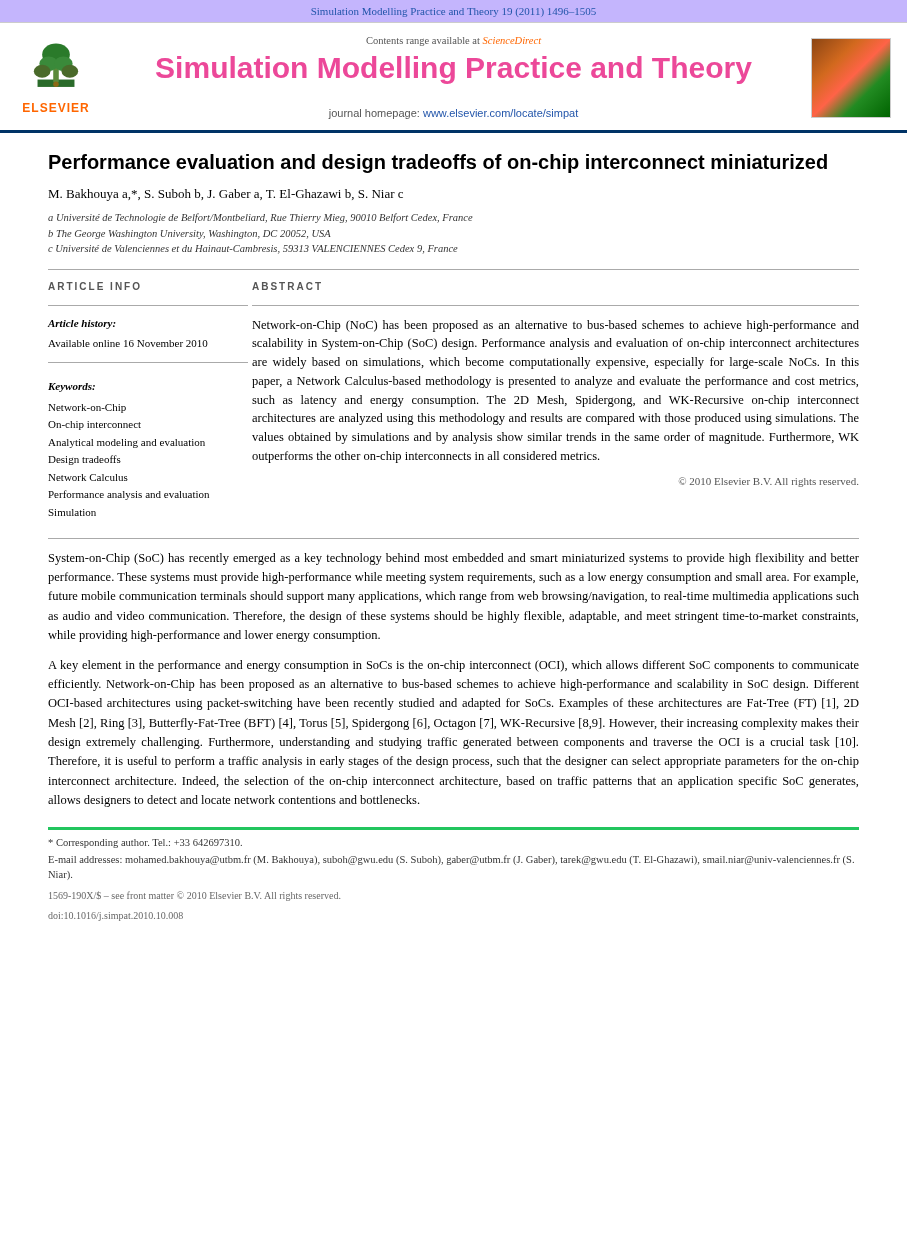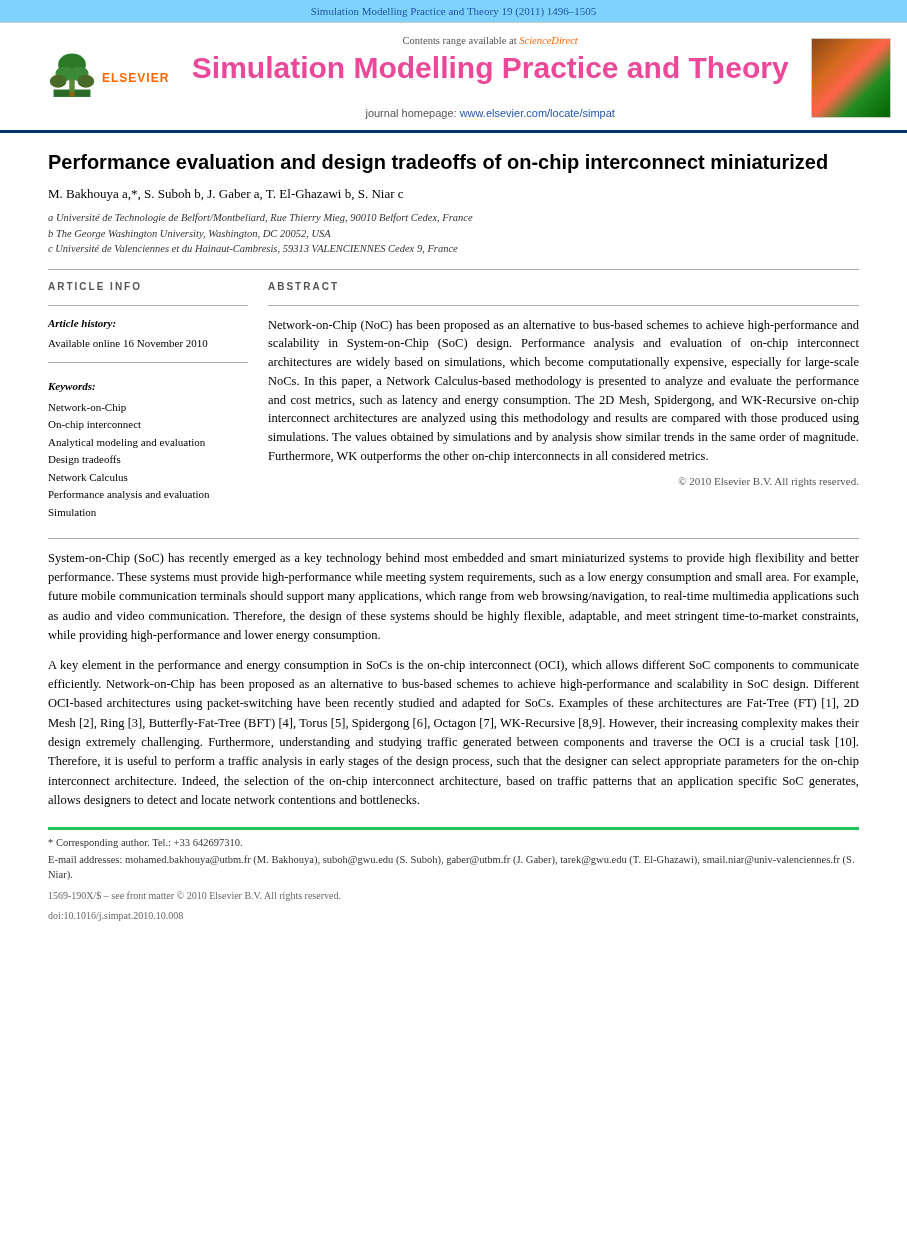--- a/index.html
+++ b/index.html
@@ -6,39 +6,39 @@
     body {
       font-family: 'Times New Roman', Times, serif;
       background: #fff;
       color: #000;
       width: 907px;
       min-height: 1238px;
       font-size: 13px;
       line-height: 1.45;
     }
     .top-bar {
-      background: #7dd3fc;
+      background: #c4b5fd;
       text-align: center;
       padding: 4px 0 2px;
       font-size: 11px;
       color: #2255aa;
       border-bottom: 1px solid #ccc;
     }
     .journal-header {
       display: flex;
       align-items: center;
       padding: 10px 16px 8px;
       border-bottom: 3px solid #003366;
       gap: 12px;
     }
     .elsevier-logo {
       display: flex;
+      flex-direction: column;
       align-items: center;
       min-width: 80px;
-      margin-left: 26px;
     }
     .logo-tree {
       width: 60px;
       height: 60px;
     }
     .elsevier-text {
       color: #FF6600;
       font-size: 12px;
       font-weight: bold;
       font-family: Arial, sans-serif;
@@ -100,21 +100,21 @@
       margin-bottom: 12px;
       line-height: 1.5;
     }
     .divider-line {
       border: none;
       border-top: 1px solid #aaa;
       margin: 10px 0;
     }
     .two-col {
       display: flex;
-      gap: 20px;
+      gap: 4px;
       margin-top: 8px;
     }
     .left-col {
       width: 200px;
       min-width: 200px;
       font-size: 11.5px;
     }
     .right-col {
       flex: 1;
       font-size: 12.5px;

